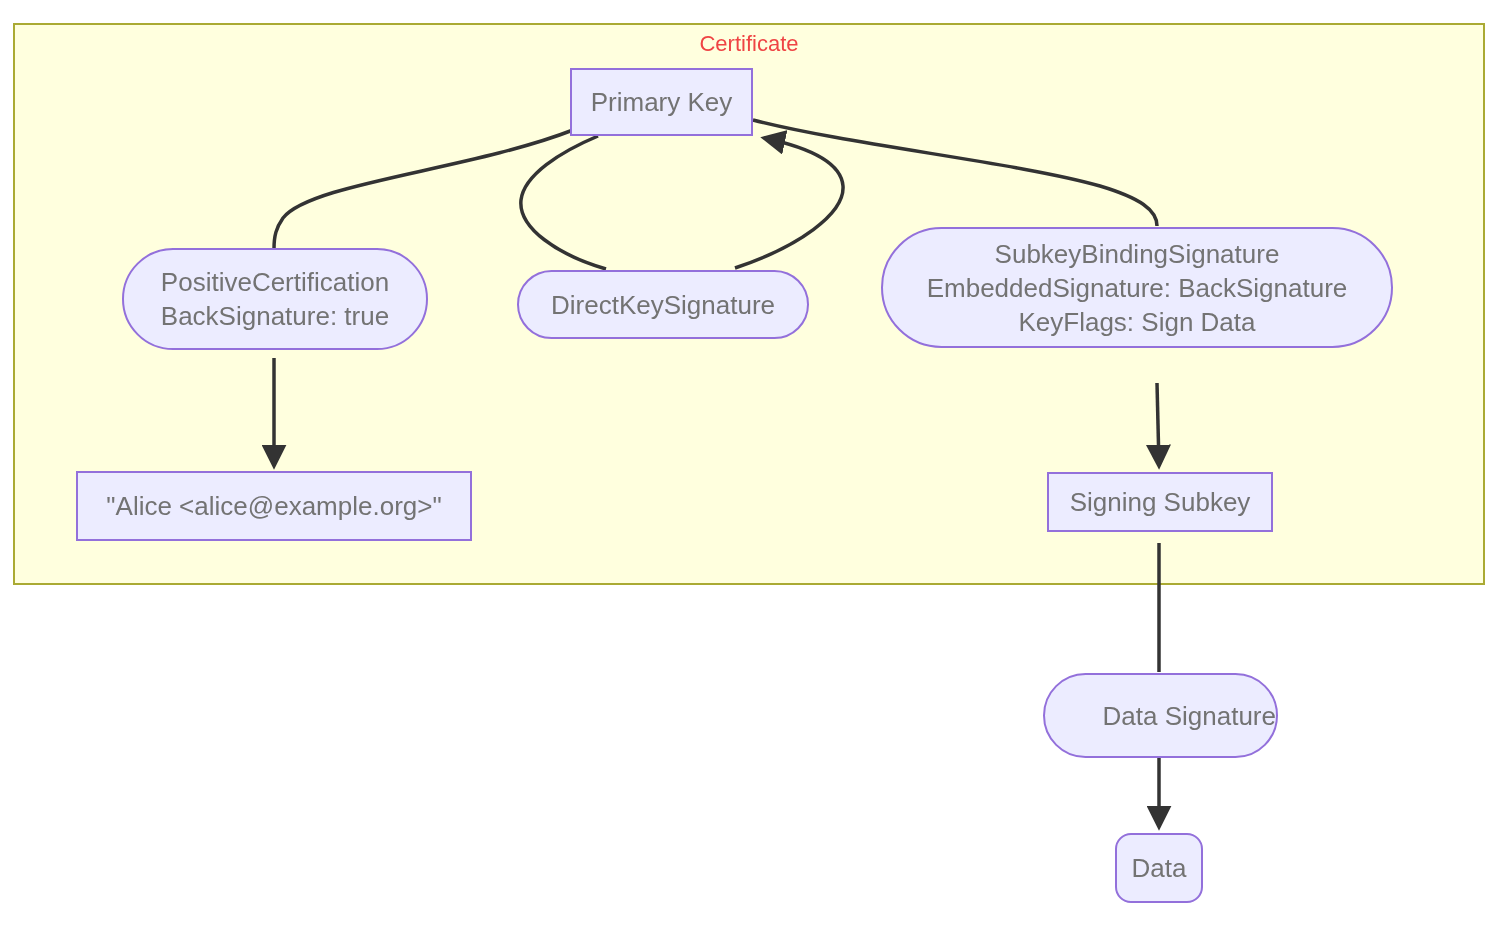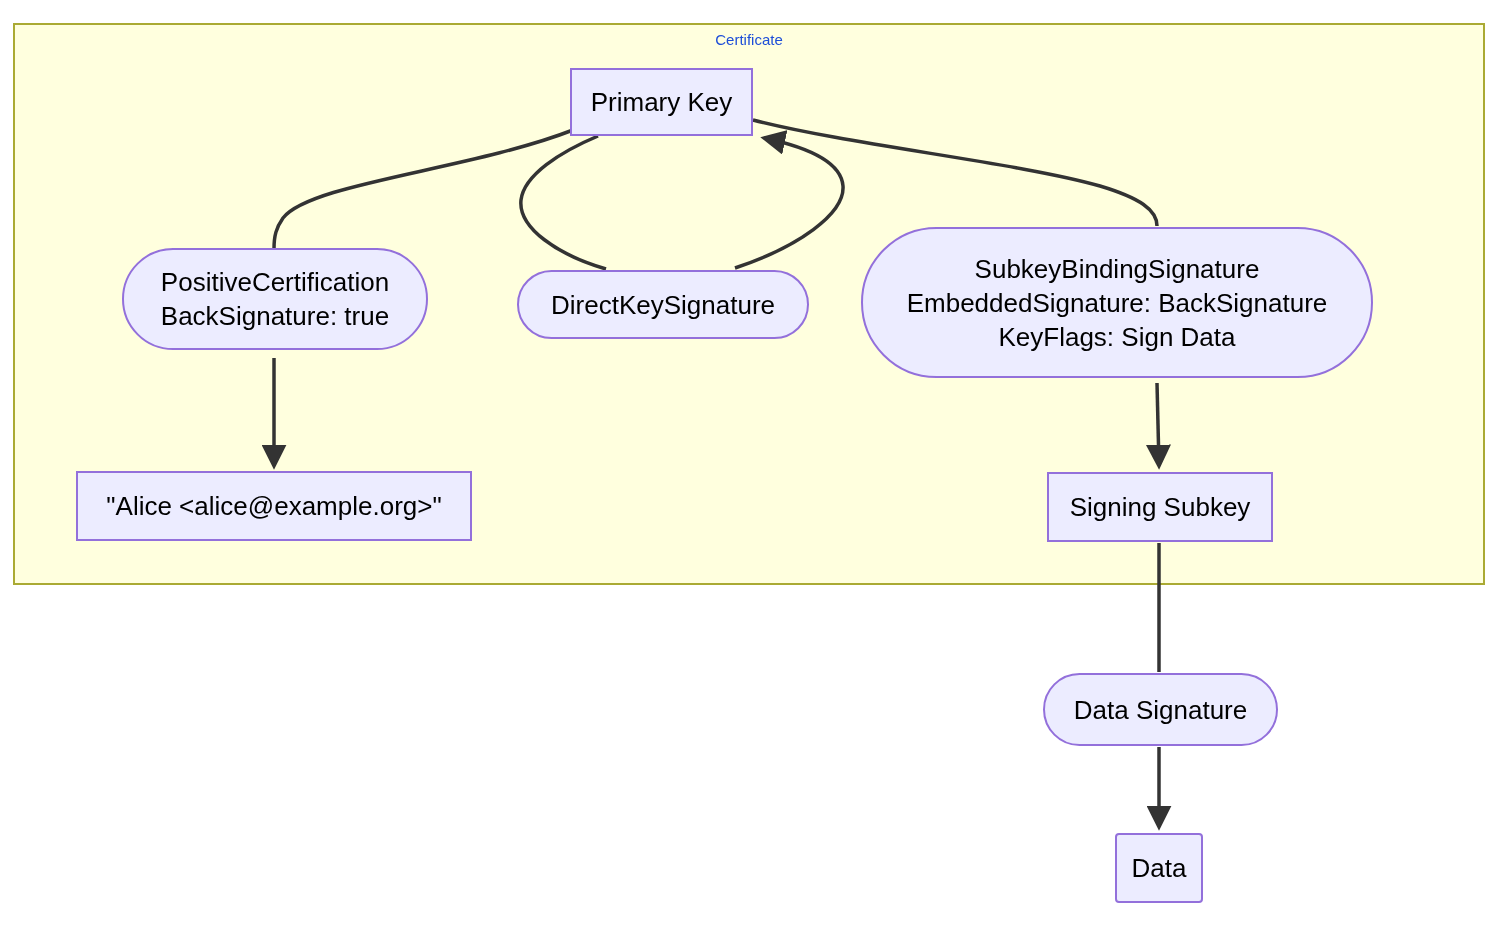--- a/index.html
+++ b/index.html
@@ -24,22 +24,22 @@
     background: #FFFFDE;
     border: 2px solid #AAAA33;
     box-sizing: border-box;
   }
   .cluster-label {
     position: absolute;
     left: 0;
     top: 6px;
     width: 100%;
     text-align: center;
-    font-size: 15px;
-    color: #1d4ed8;
+    font-size: 22px;
+    color: #ef4444;
   }
   #edge-layer {
     position: absolute;
     left: 0;
     top: 0;
     width: 1500px;
     height: 927px;
   }
   .edge {
     stroke: #333333;
@@ -48,37 +48,37 @@
   }
   .node {
     position: absolute;
     box-sizing: border-box;
     display: flex;
     flex-direction: column;
     justify-content: center;
     align-items: center;
     background: #ECECFF;
     border: 2px solid #9370DB;
-    color: #000000;
+    color: #737373;
     font-size: 26px;
     line-height: 34px;
     text-align: center;
     white-space: nowrap;
   }
   .stadium { border-radius: 999px; }
-  .rounded { border-radius: 4px; }
+  .rounded { border-radius: 16px; }
 
   
   #node-primary-key        { left: 570px;  top: 68px;  width: 183px; height: 68px; }
   #node-positive-cert      { left: 122px;  top: 248px; width: 306px; height: 102px; }
   #node-direct-key-sig     { left: 517px;  top: 270px; width: 292px; height: 69px; }
-  #node-subkey-binding-sig { left: 861px;  top: 227px; width: 512px; height: 151px; }
+  #node-subkey-binding-sig { left: 881px;  top: 227px; width: 512px; height: 121px; }
   #node-user-id            { left: 76px;   top: 471px; width: 396px; height: 70px; }
-  #node-signing-subkey     { left: 1047px; top: 472px; width: 226px; height: 70px; }
-  #node-data-signature     { left: 1043px; top: 673px; width: 235px; height: 73px; }
+  #node-signing-subkey     { left: 1047px; top: 472px; width: 226px; height: 60px; }
+  #node-data-signature     { left: 1043px; top: 673px; width: 235px; height: 85px; align-items: flex-end; }
   #node-data               { left: 1115px; top: 833px; width: 88px;  height: 70px; }
 </style>
 </head>
 <body>
 
 <div id="canvas">
 
   <div class="cluster">
     <div class="cluster-label">Certificate</div>
   </div>

